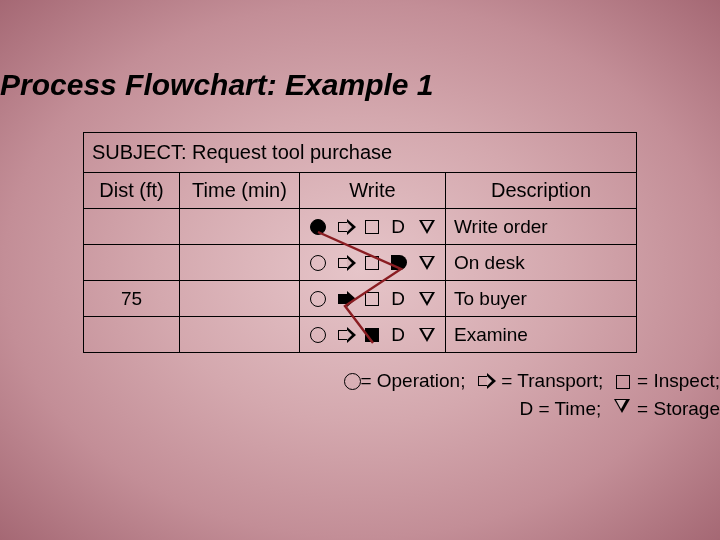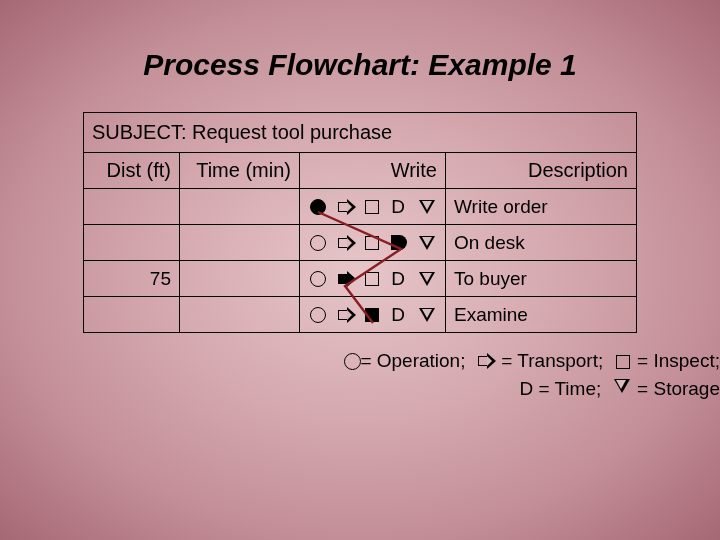--- a/index.html
+++ b/index.html
@@ -9,22 +9,22 @@
     font-family: Arial, Helvetica, sans-serif;
     background: radial-gradient(ellipse at center, #e6c5c9 0%, #d4a8ae 40%, #c38e97 70%, #a56874 100%);
     overflow: hidden;
     position: relative;
   }
   .title {
     font-size: 30px;
     font-weight: bold;
     font-style: italic;
     color: #000;
-    text-align: center;
-    padding-top: 48px;
+    text-align: left;
+    padding-top: 68px;
     padding-bottom: 30px;
   }
   .chart-wrap {
     margin: 0 auto;
     width: 554px;
   }
   table {
     border-collapse: collapse;
     width: 100%;
     background: transparent;
@@ -38,21 +38,21 @@
   }
   .subject-row td {
     height: 40px;
     font-size: 20px;
   }
   .hdr td { font-size: 20px; }
   .c-dist  { width: 96px; }
   .c-time  { width: 120px; }
   .c-sym   { width: 146px; position: relative; }
   .c-desc  { }
-  .center { text-align: right; }
+  .center { text-align: center; }
   .sym-cell {
     position: relative;
     padding: 0;
   }
   .sym-inner {
     display: flex;
     justify-content: space-around;
     align-items: center;
     width: 100%;
     height: 100%;

